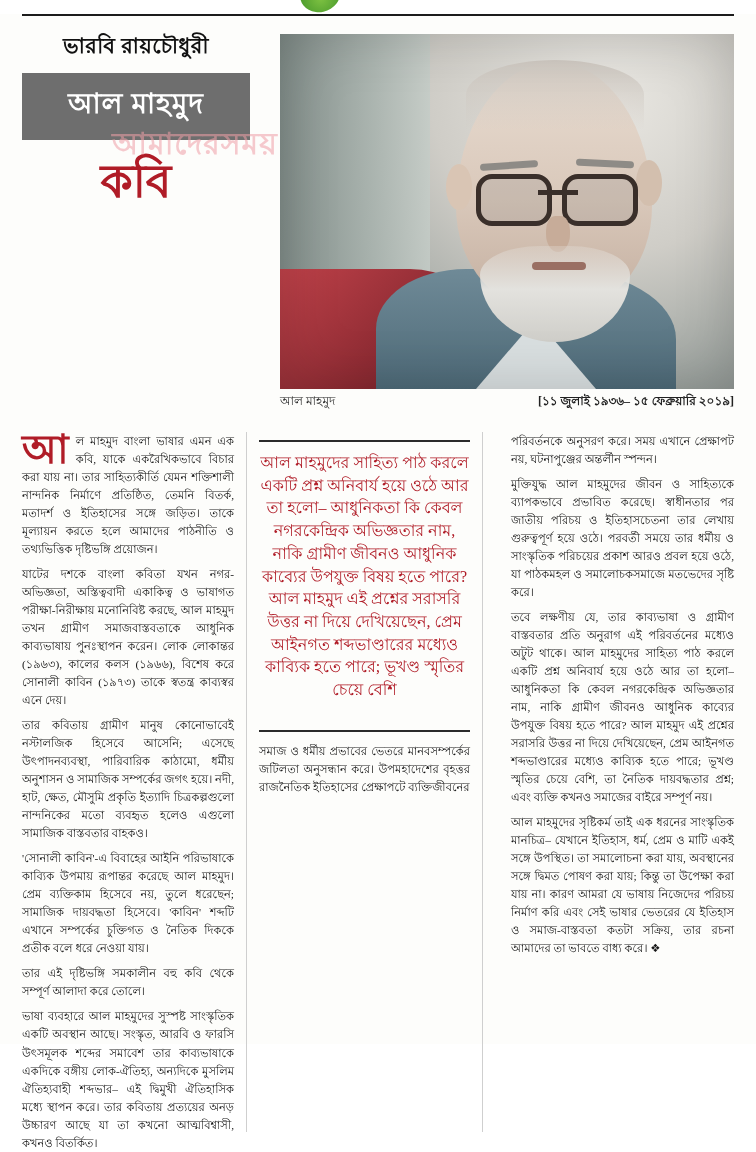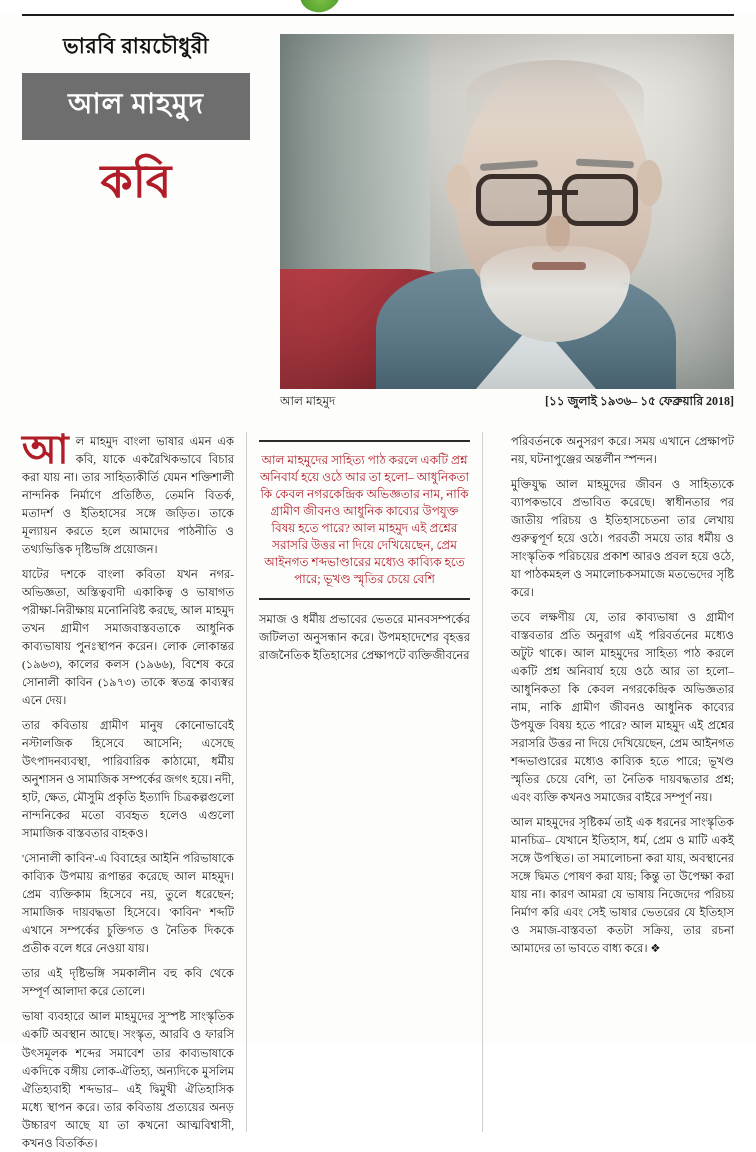--- a/index.html
+++ b/index.html
@@ -235,25 +235,25 @@
     font-family: "Liberation Serif", serif;
     font-size: 8px;
     color: #7fb5e0;
     white-space: nowrap;
     margin-bottom: -4px;
   }
 
   
   .pullquote {
     margin: 8px 0 10px 0;
-    padding: 10px 0 10px 0;
+    padding: 10px 0 28px 0;
     border-top: 2px solid #2b2b2b;
     border-bottom: 2px solid #2b2b2b;
     font-family: "Liberation Serif", serif;
-    font-size: 12px;
+    font-size: 16px;
     line-height: 1.42;
     text-align: center;
     color: #b01c27;
   }
 </style>
 </head>
 <body>
 
 <div class="page">
 
@@ -287,21 +287,21 @@
         <div class="ph-brow-r"></div>
         <div class="ph-glass"></div>
         <div class="ph-bridge"></div>
         <div class="ph-nose"></div>
         <div class="ph-beard"></div>
         <div class="ph-mouth"></div>
         <div class="ph-vig"></div>
       </div>
       <div class="caption-row">
         <span>আল মাহমুদ</span>
-        <span class="caption-date">[১১ জুলাই ১৯৩৬– ১৫ ফেব্রুয়ারি 2018]</span>
+        <span class="caption-date">[১১ জুলাই ১৯৩৬– ১৫ ফেব্রুয়ারি ২০১৯]</span>
       </div>
     </div>
   </div>
 
   <div class="cols">
 
     <div class="col col1">
       <div class="dropcap-block">
         <span class="dropcap">আ</span>
         <p>ল মাহমুদ বাংলা ভাষার এমন এক কবি, যাকে একরৈখিকভাবে বিচার করা যায় না। তার সাহিত্যকীর্তি যেমন শক্তিশালী নান্দনিক নির্মাণে প্রতিষ্ঠিত, তেমনি বিতর্ক, মতাদর্শ ও ইতিহাসের সঙ্গে জড়িত। তাকে মূল্যায়ন করতে হলে আমাদের পাঠনীতি ও তথ্যভিত্তিক দৃষ্টিভঙ্গি প্রয়োজন।</p>
@@ -320,15 +320,16 @@
 
     <div class="col col3">
       <p>পরিবর্তনকে অনুসরণ করে। সময় এখানে প্রেক্ষাপট নয়, ঘটনাপুঞ্জের অন্তর্লীন স্পন্দন।</p>
       <p>মুক্তিযুদ্ধ আল মাহমুদের জীবন ও সাহিত্যকে ব্যাপকভাবে প্রভাবিত করেছে। স্বাধীনতার পর জাতীয় পরিচয় ও ইতিহাসচেতনা তার লেখায় গুরুত্বপূর্ণ হয়ে ওঠে। পরবর্তী সময়ে তার ধর্মীয় ও সাংস্কৃতিক পরিচয়ের প্রকাশ আরও প্রবল হয়ে ওঠে, যা পাঠকমহল ও সমালোচকসমাজে মতভেদের সৃষ্টি করে।</p>
       <p>তবে লক্ষণীয় যে, তার কাব্যভাষা ও গ্রামীণ বাস্তবতার প্রতি অনুরাগ এই পরিবর্তনের মধ্যেও অটুট থাকে। আল মাহমুদের সাহিত্য পাঠ করলে একটি প্রশ্ন অনিবার্য হয়ে ওঠে আর তা হলো– আধুনিকতা কি কেবল নগরকেন্দ্রিক অভিজ্ঞতার নাম, নাকি গ্রামীণ জীবনও আধুনিক কাব্যের উপযুক্ত বিষয় হতে পারে? আল মাহমুদ এই প্রশ্নের সরাসরি উত্তর না দিয়ে দেখিয়েছেন, প্রেম আইনগত শব্দভাণ্ডারের মধ্যেও কাব্যিক হতে পারে; ভূখণ্ড স্মৃতির চেয়ে বেশি, তা নৈতিক দায়বদ্ধতার প্রশ্ন; এবং ব্যক্তি কখনও সমাজের বাইরে সম্পূর্ণ নয়।</p>
       <p>আল মাহমুদের সৃষ্টিকর্ম তাই এক ধরনের সাংস্কৃতিক মানচিত্র– যেখানে ইতিহাস, ধর্ম, প্রেম ও মাটি একই সঙ্গে উপস্থিত। তা সমালোচনা করা যায়, অবস্থানের সঙ্গে দ্বিমত পোষণ করা যায়; কিন্তু তা উপেক্ষা করা যায় না। কারণ আমরা যে ভাষায় নিজেদের পরিচয় নির্মাণ করি এবং সেই ভাষার ভেতরের যে ইতিহাস ও সমাজ-বাস্তবতা কতটা সক্রিয়, তার রচনা আমাদের তা ভাবতে বাধ্য করে। ❖</p>
     </div>
   </div>
 
   <div class="watermark">
+    <div class="wm-text">আমাদেরসময়</div>
   </div>
 
 </div>
 
 </body></html>

